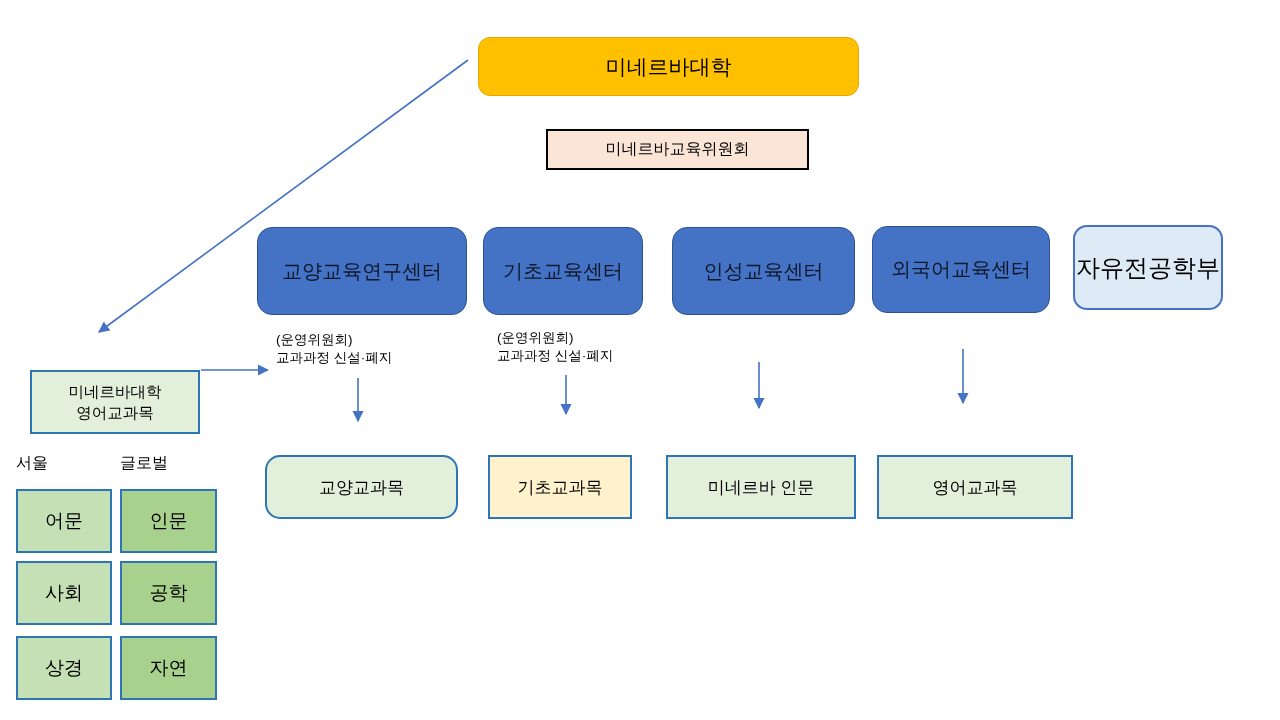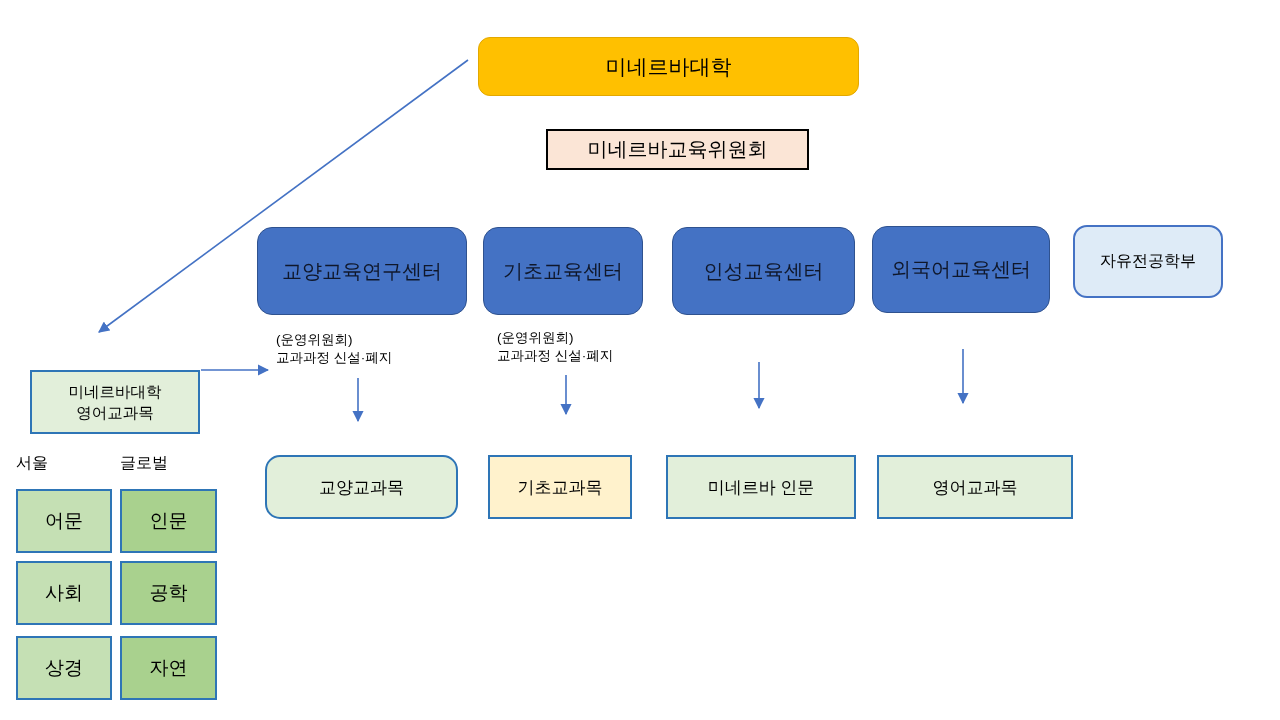--- a/index.html
+++ b/index.html
@@ -37,42 +37,42 @@
     background: #FFC000;
     border: 1px solid #e3a800;
     border-radius: 12px;
     font-size: 21px;
   }
   
   .committee-box {
     left: 546px; top: 107px; width: 263px; height: 41px;
     background: #FBE5D6;
     border: 2px solid #000000;
-    font-size: 20px;
+    font-size: 16px;
   }
   
   .center-box {
     top: 205px; height: 88px;
     background: #4472C4;
     border: 1px solid #2F528F;
     border-radius: 15px;
     color: #0f172a;
     font-size: 20px;
   }
   .center-0 { left: 257px; width: 210px; }
   .center-1 { left: 483px; width: 160px; }
   .center-2 { left: 672px; width: 183px; }
   .center-3 { left: 872px; top: 204px; width: 178px; height: 87px; }
   .center-4 {
-    left: 1073px; top: 203px; width: 150px; height: 73px;
+    left: 1073px; top: 203px; width: 150px; height: 85px;
     background: #DEEBF7;
     border: 2px solid #4472C4;
     border-radius: 14px;
     color: #000000;
-    font-size: 16px;
+    font-size: 24px;
   }
   
   .annotation {
     position: absolute;
     font-size: 13.5px;
     line-height: 18px;
     z-index: 2;
     white-space: nowrap;
   }
   .annotation-0 { left: 276px; top: 309px; }

